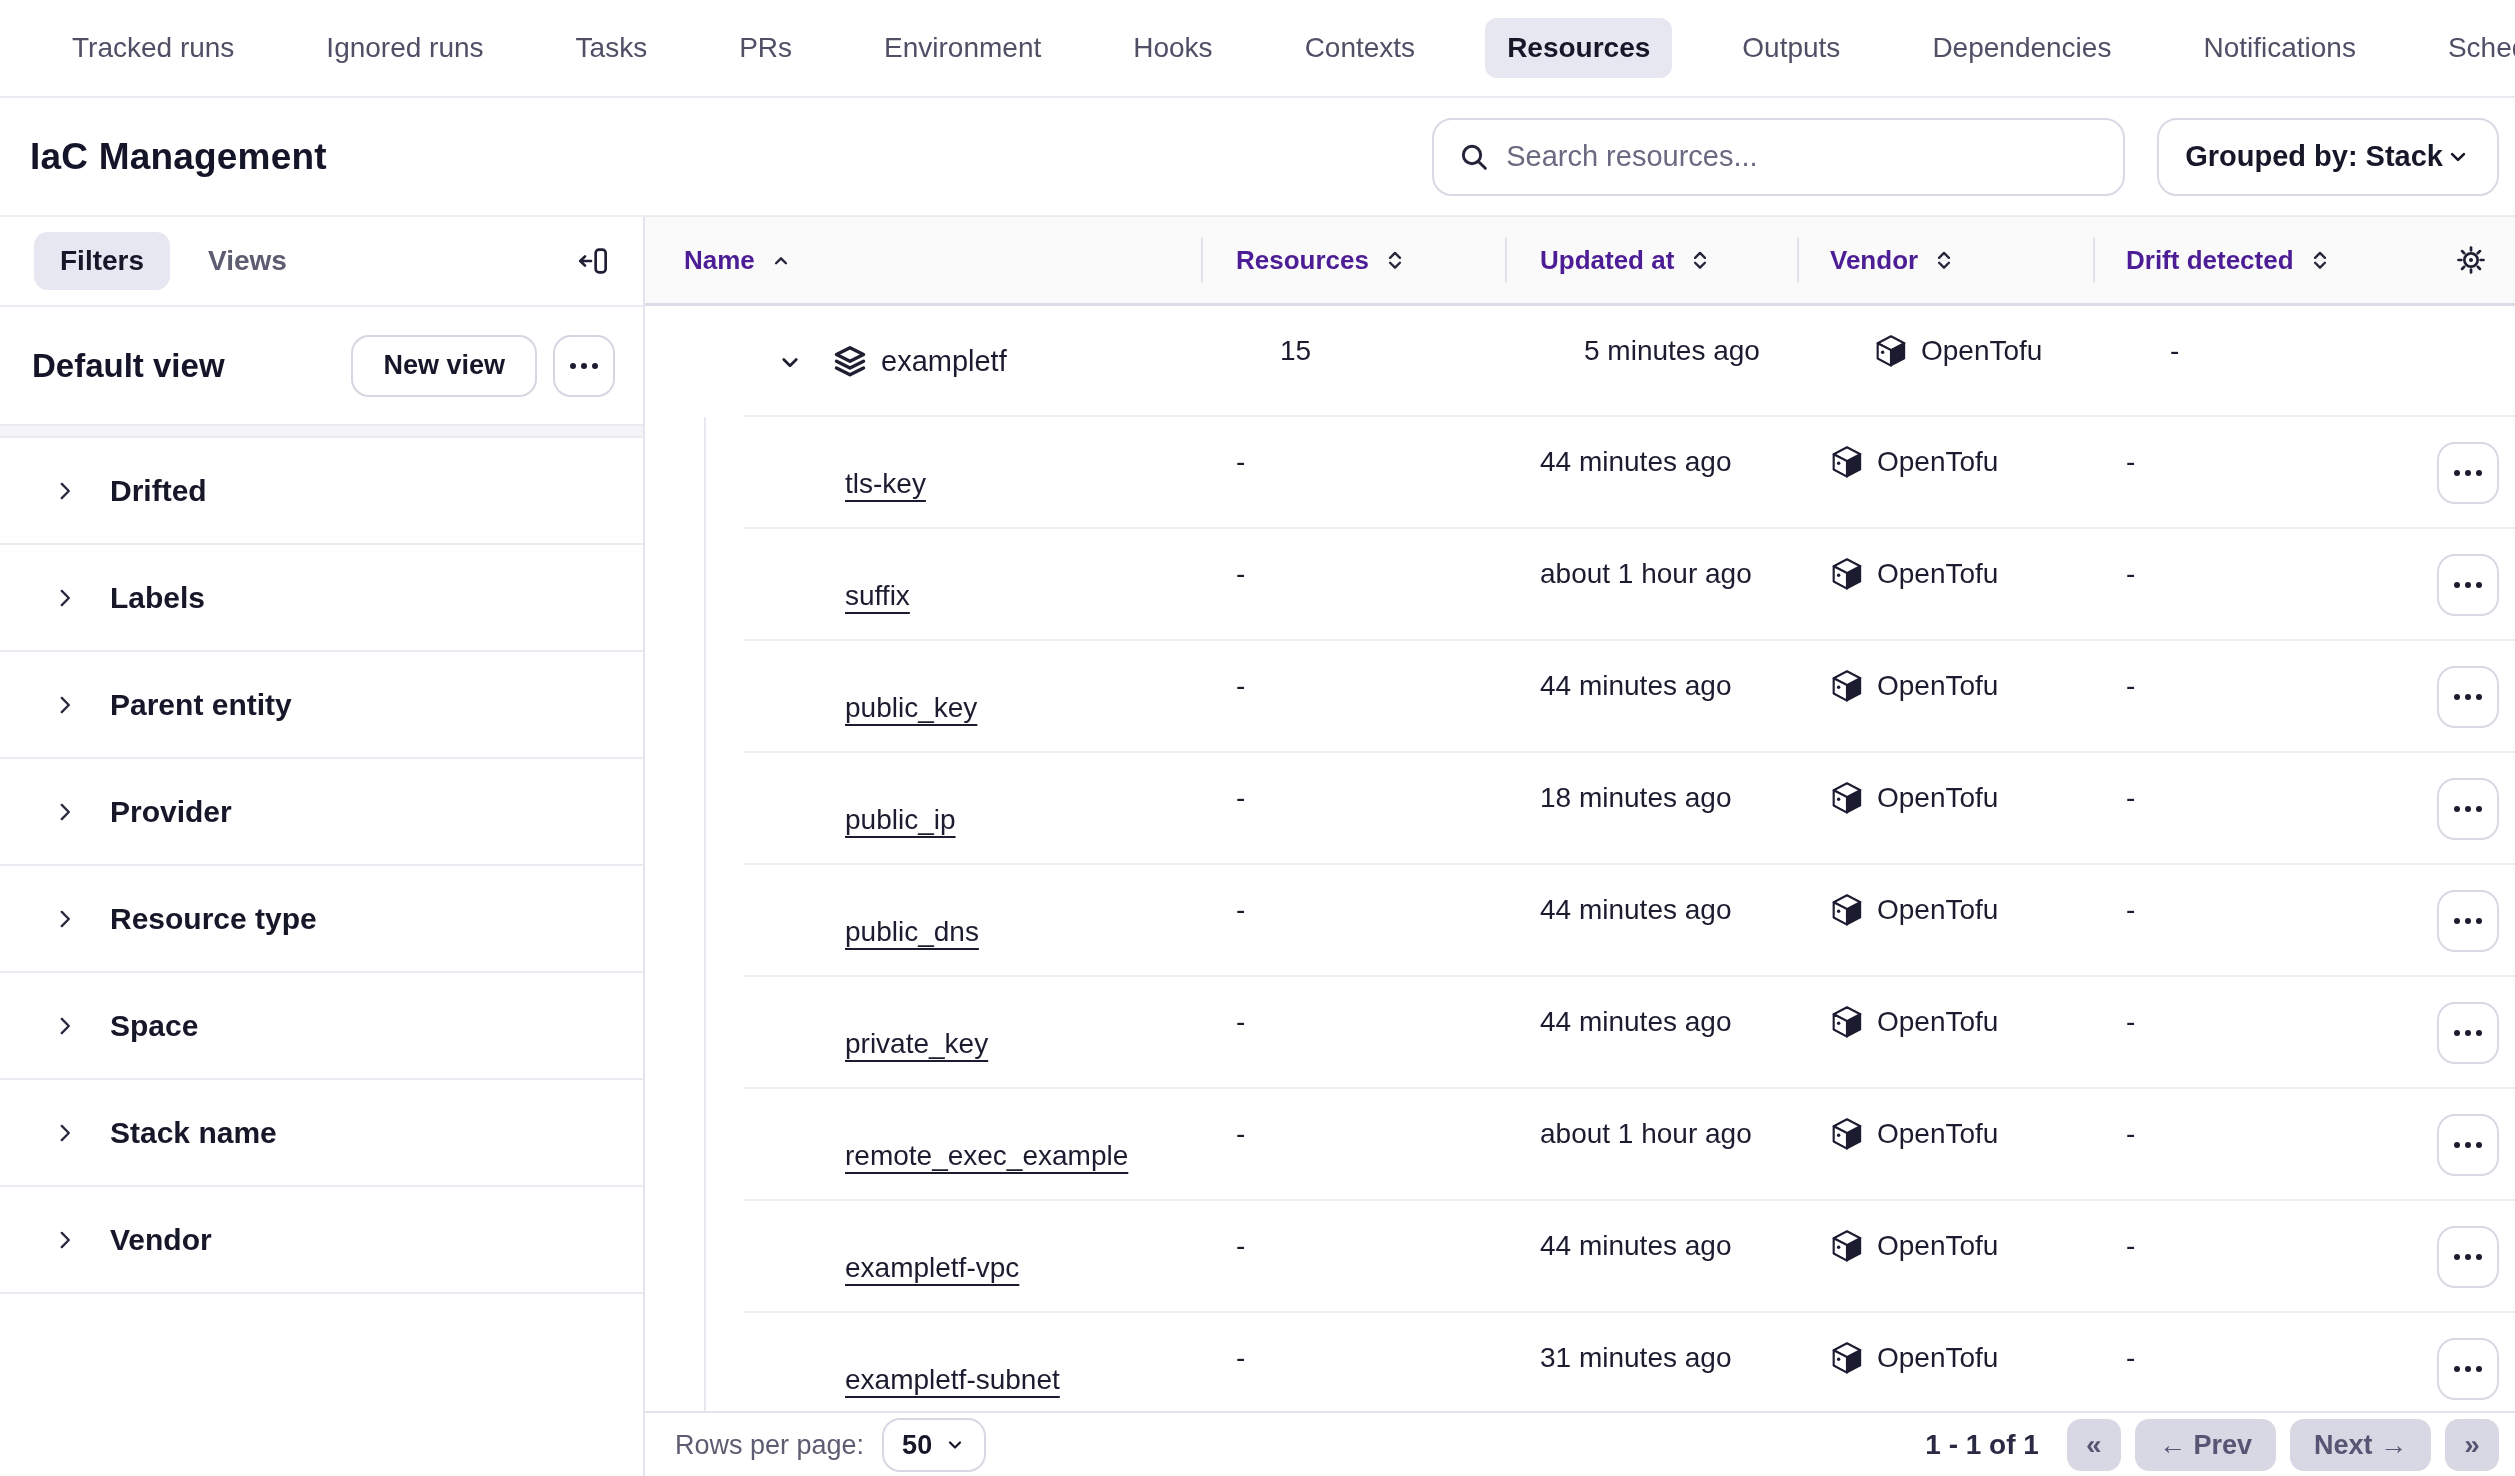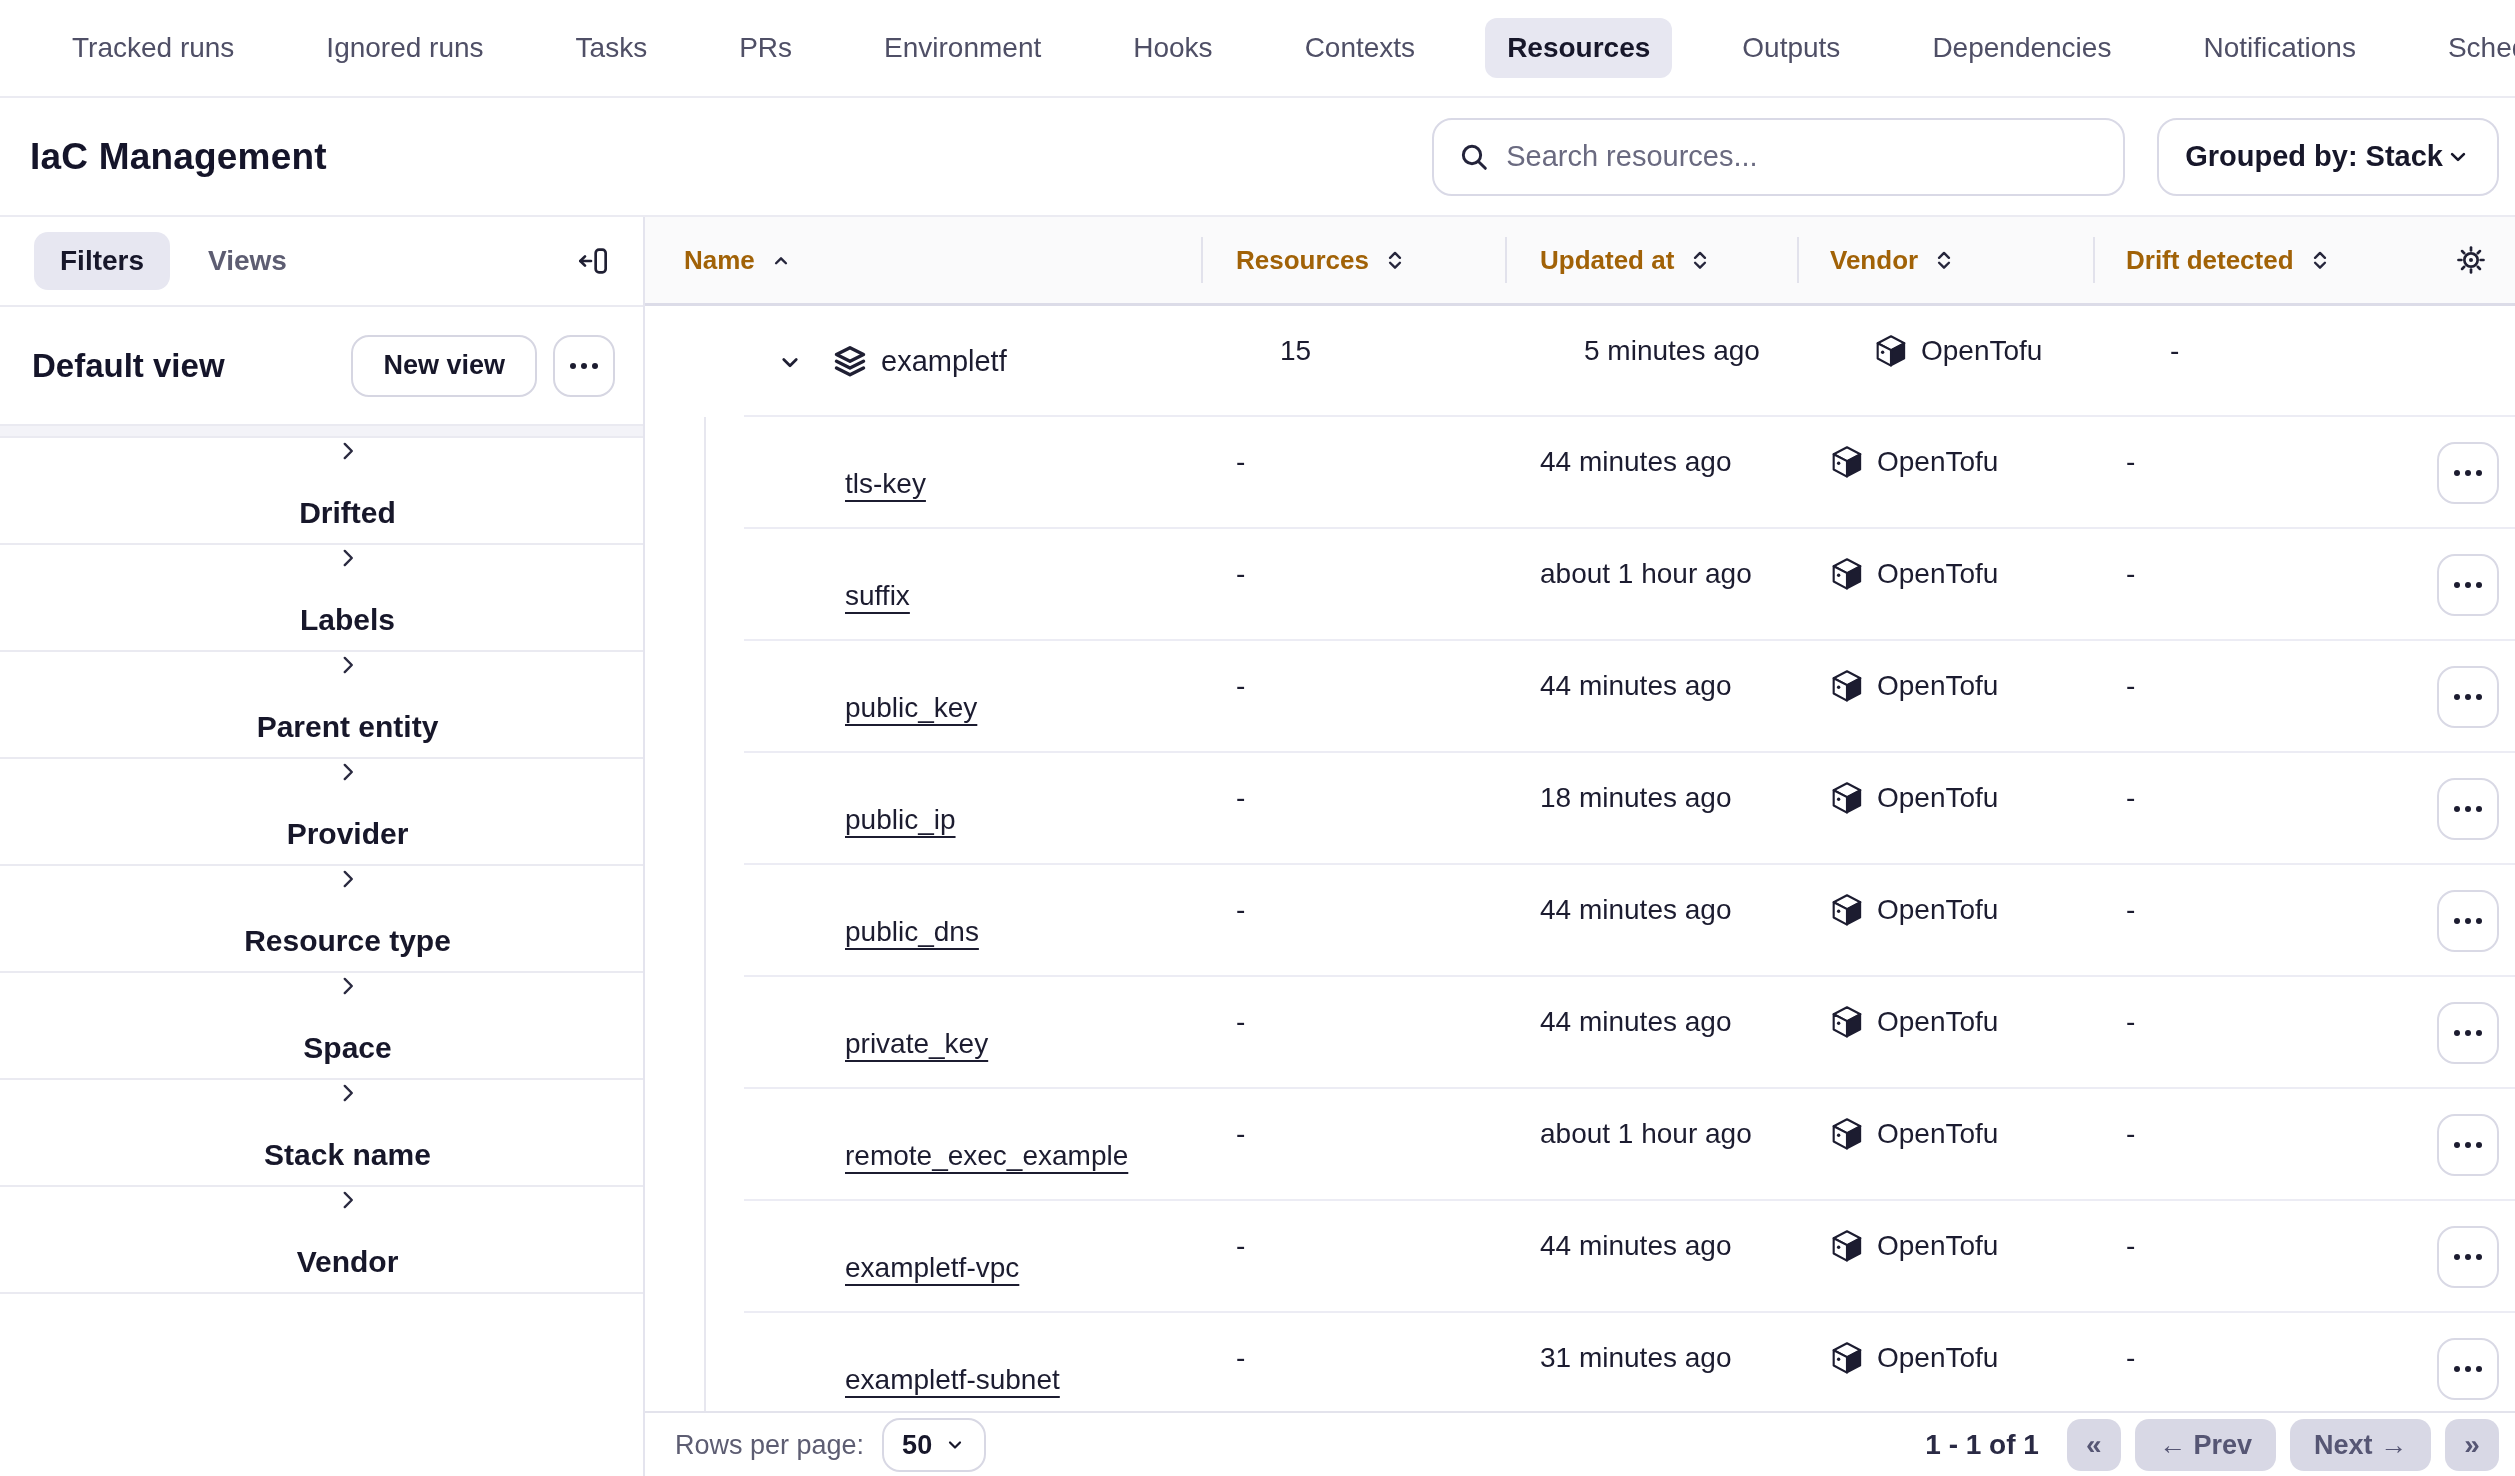--- a/index.html
+++ b/index.html
@@ -50,29 +50,29 @@
   .dot { width:6px; height:6px; border-radius:50%; background:#1c1c30; }
 
   .gap-band { height:12px; background:#f3f3f8; border-bottom:2px solid #eaeaf1; }
 
   .expand-row { height:76px; border-bottom:2px solid #eaeaf1; display:flex; align-items:center;
                 padding:0 34px 0 56px; cursor:pointer; }
   .expand-row .lbl { font-size:28px; font-weight:700; color:#17172a; margin-left:18px; }
   .expand-row .gear { margin-left:auto; display:flex; cursor:pointer; }
 
   .filter-row { height:107px; border-bottom:2px solid #eaeaf1; display:flex; align-items:center;
-                padding-left:52px; gap:32px; cursor:pointer;flex-direction:column; }
+                padding-left:52px; gap:32px; cursor:pointer; }
   .filter-row .lbl { font-size:30px; font-weight:600; color:#17172a; }
   .sidebar-rest { flex:1; }
 
   
   .main { flex:1; display:flex; flex-direction:column; min-width:0; }
   .thead { height:89px; background:#fafafb; border-bottom:3px solid #dcdce8; display:flex;
            align-items:center; position:relative; flex:0 0 auto; }
-  .hcell { display:flex; align-items:center; gap:14px; font-size:26px; font-weight:600; color:#a16207;
+  .hcell { display:flex; align-items:center; gap:14px; font-size:26px; font-weight:600; color:#4c1d95;
            height:100%; position:relative; cursor:pointer; }
   .hcell span { white-space:nowrap; }
   .c-name { width:556px; padding-left:39px; }
   .c-res  { width:304px; padding-left:35px; }
   .c-upd  { width:292px; padding-left:35px; }
   .c-ven  { width:296px; padding-left:33px; }
   .c-drift{ flex:1; padding-left:33px; }
   .hcell:not(.c-name)::before { content:""; position:absolute; left:0; top:20px; bottom:20px;
                                 width:2px; background:#e2e2ec; }
   .head-gear { position:absolute; right:28px; top:50%; transform:translateY(-50%); cursor:pointer; display:flex; }

